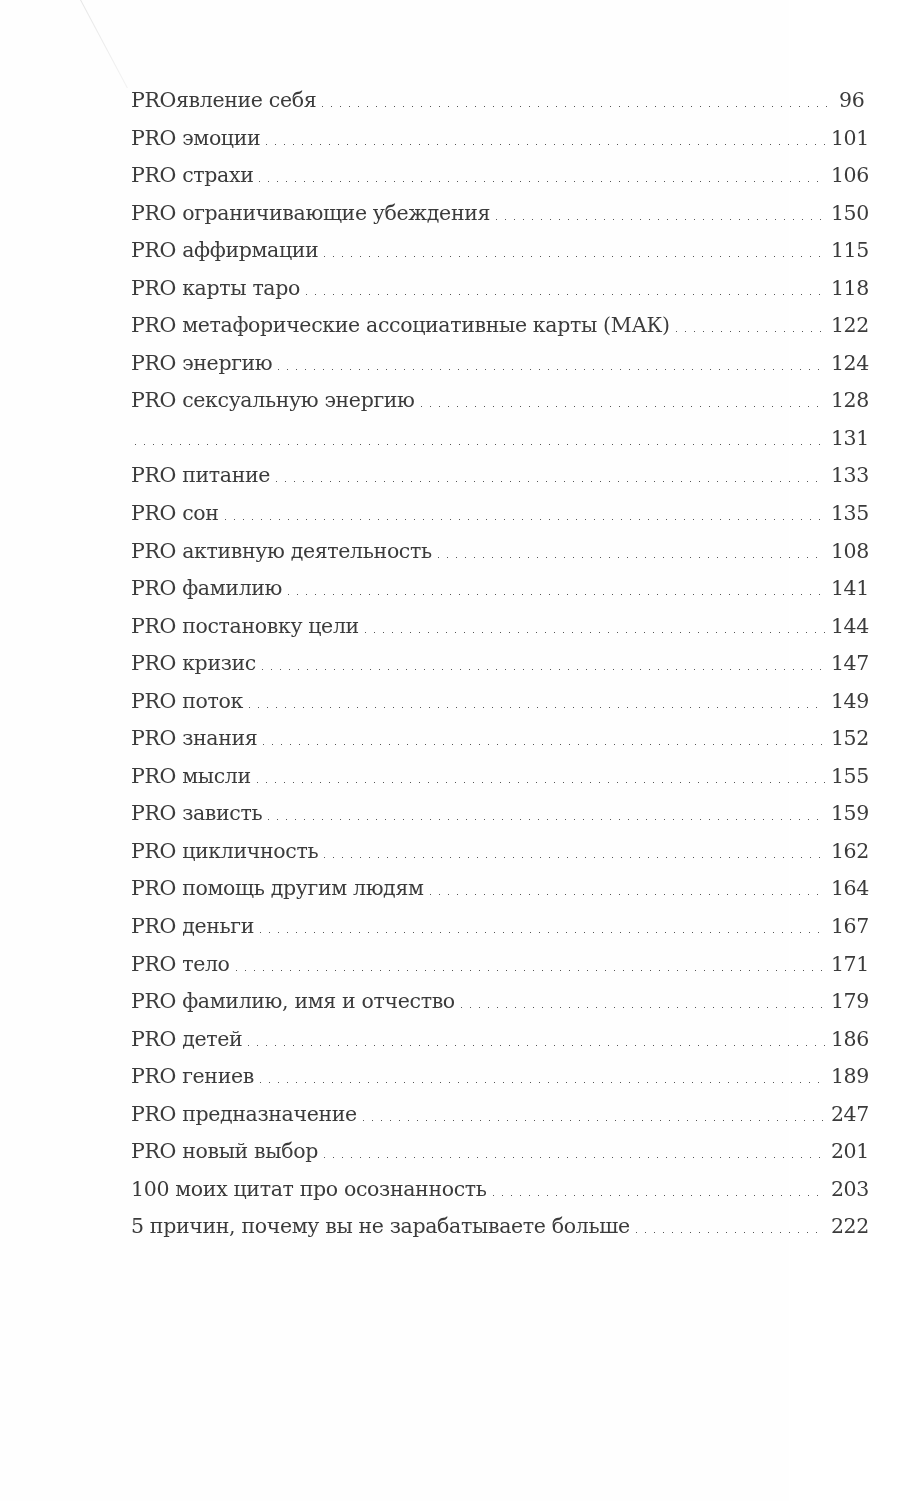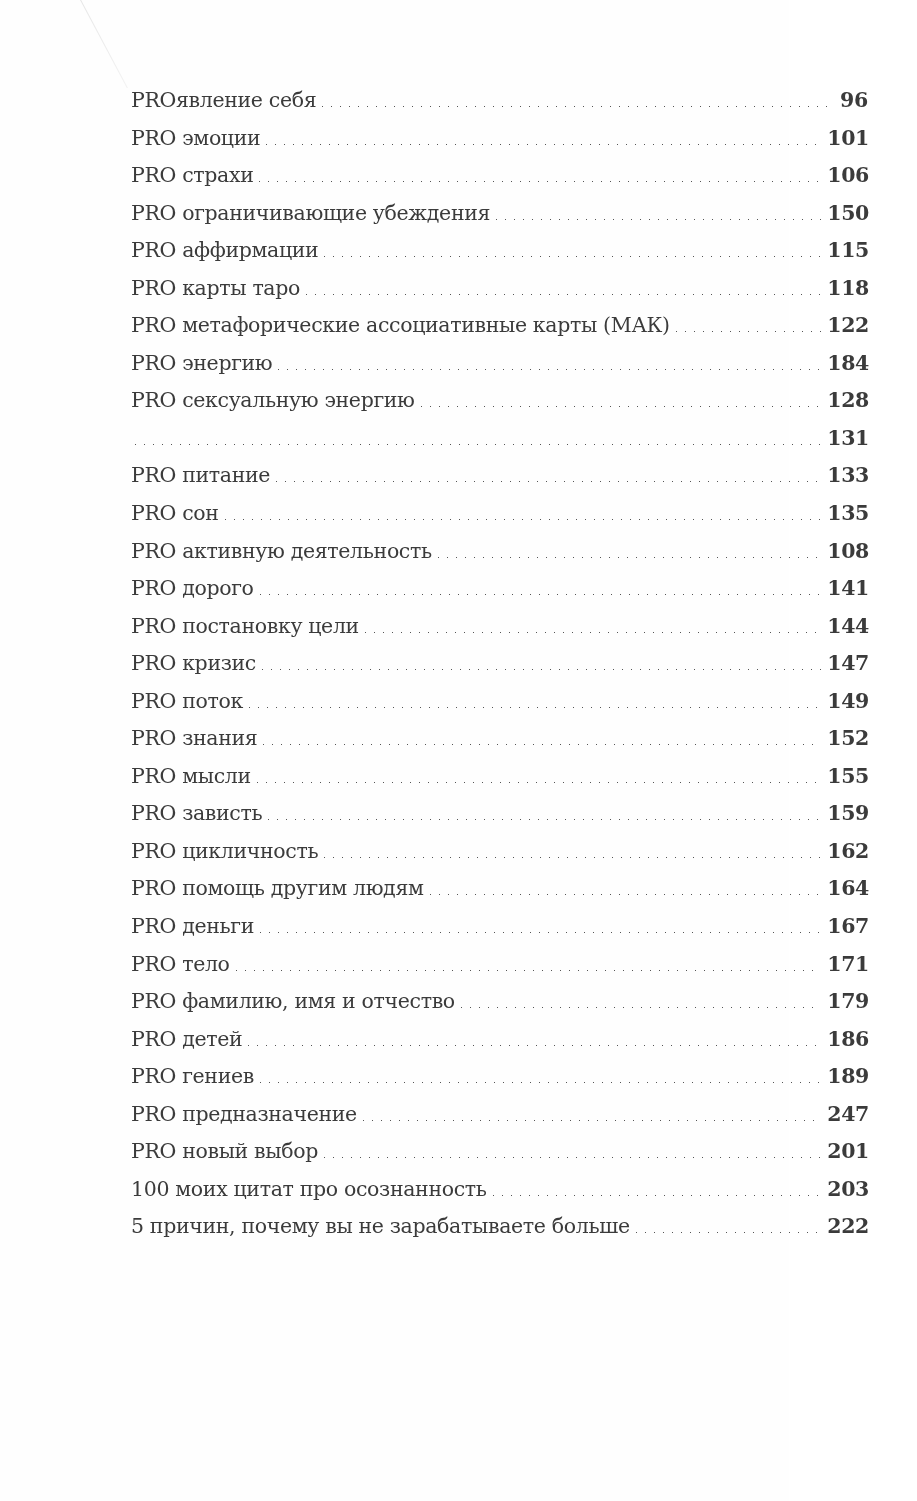--- a/index.html
+++ b/index.html
@@ -57,23 +57,22 @@
       bottom: 0;
       height: 2px;
       background-image: radial-gradient(circle, #555 0.9px, transparent 1.1px);
       background-size: 9px 2px;
       background-repeat: repeat-x;
       background-position: left center;
     }
     .toc-page {
       flex: 0 0 auto;
       padding-left: 6px;
-      text-align: center;
+      text-align: left;
       min-width: 30px;
-      font-weight: bold;
     }
     .crease {
       position: absolute;
       left: 80px;
       top: 0;
       width: 1px;
       height: 100px;
       background: linear-gradient(#e6e6e6, #f2f2f2);
       transform: rotate(-28deg);
       transform-origin: top left;
@@ -116,21 +115,21 @@
         <span class="toc-page">118</span>
       </li>
     <li class="toc-row">
         <span class="toc-title">PRO метафорические ассоциативные карты (МАК)</span>
         <span class="toc-leader"></span>
         <span class="toc-page">122</span>
       </li>
     <li class="toc-row">
         <span class="toc-title">PRO энергию</span>
         <span class="toc-leader"></span>
-        <span class="toc-page">184</span>
+        <span class="toc-page">124</span>
       </li>
     <li class="toc-row">
         <span class="toc-title">PRO сексуальную энергию</span>
         <span class="toc-leader"></span>
         <span class="toc-page">128</span>
       </li>
     <li class="toc-row">
         <span class="toc-leader"></span>
         <span class="toc-page">131</span>
       </li>
@@ -143,21 +142,21 @@
         <span class="toc-title">PRO сон</span>
         <span class="toc-leader"></span>
         <span class="toc-page">135</span>
       </li>
     <li class="toc-row">
         <span class="toc-title">PRO активную деятельность</span>
         <span class="toc-leader"></span>
         <span class="toc-page">108</span>
       </li>
     <li class="toc-row">
-        <span class="toc-title">PRO дорого</span>
+        <span class="toc-title">PRO фамилию</span>
         <span class="toc-leader"></span>
         <span class="toc-page">141</span>
       </li>
     <li class="toc-row">
         <span class="toc-title">PRO постановку цели</span>
         <span class="toc-leader"></span>
         <span class="toc-page">144</span>
       </li>
     <li class="toc-row">
         <span class="toc-title">PRO кризис</span>

